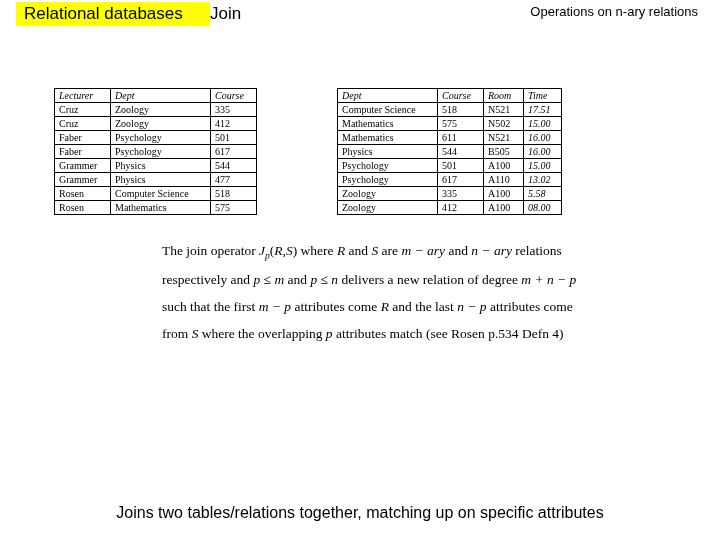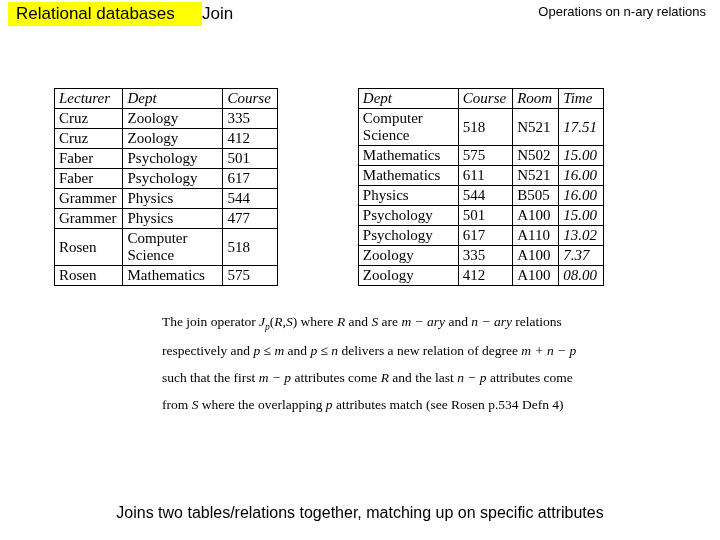--- a/index.html
+++ b/index.html
@@ -8,21 +8,21 @@
     width: 720px;
     height: 540px;
     background: #fff;
     font-family: "Comic Sans MS", cursive, sans-serif;
     color: #000;
     position: relative;
   }
   .header {
     display: flex;
     width: 100%;
-    padding: 2px 8px;
+    padding: 2px 16px;
   }
   .hl {
     background: #ffff00;
     padding: 2px 8px;
     font-size: 17px;
     width: 194px;
   }
   .hc {
     text-align: left;
     font-size: 17px;
@@ -35,21 +35,21 @@
     padding: 2px 6px 2px 0;
   }
   .tables {
     display: flex;
     gap: 80px;
     padding: 60px 0 0 54px;
   }
   table {
     border-collapse: collapse;
     font-family: "Times New Roman", serif;
-    font-size: 15px;
+    font-size: 10px;
   }
   th, td {
     border: 1px solid #000;
     padding: 1px 6px 1px 4px;
     text-align: left;
     font-weight: normal;
   }
   th {
     font-style: italic;
   }
@@ -179,21 +179,21 @@
     <tr>
           <td class="dept">Psychology</td>
           <td>617</td>
           <td>A110</td>
           <td>13.02</td>
         </tr>
     <tr>
           <td class="dept">Zoology</td>
           <td>335</td>
           <td>A100</td>
-          <td>7.37</td>
+          <td>5.58</td>
         </tr>
     <tr>
           <td class="dept">Zoology</td>
           <td>412</td>
           <td>A100</td>
           <td>08.00</td>
         </tr>
   </tbody>
     </table>
 </div>

